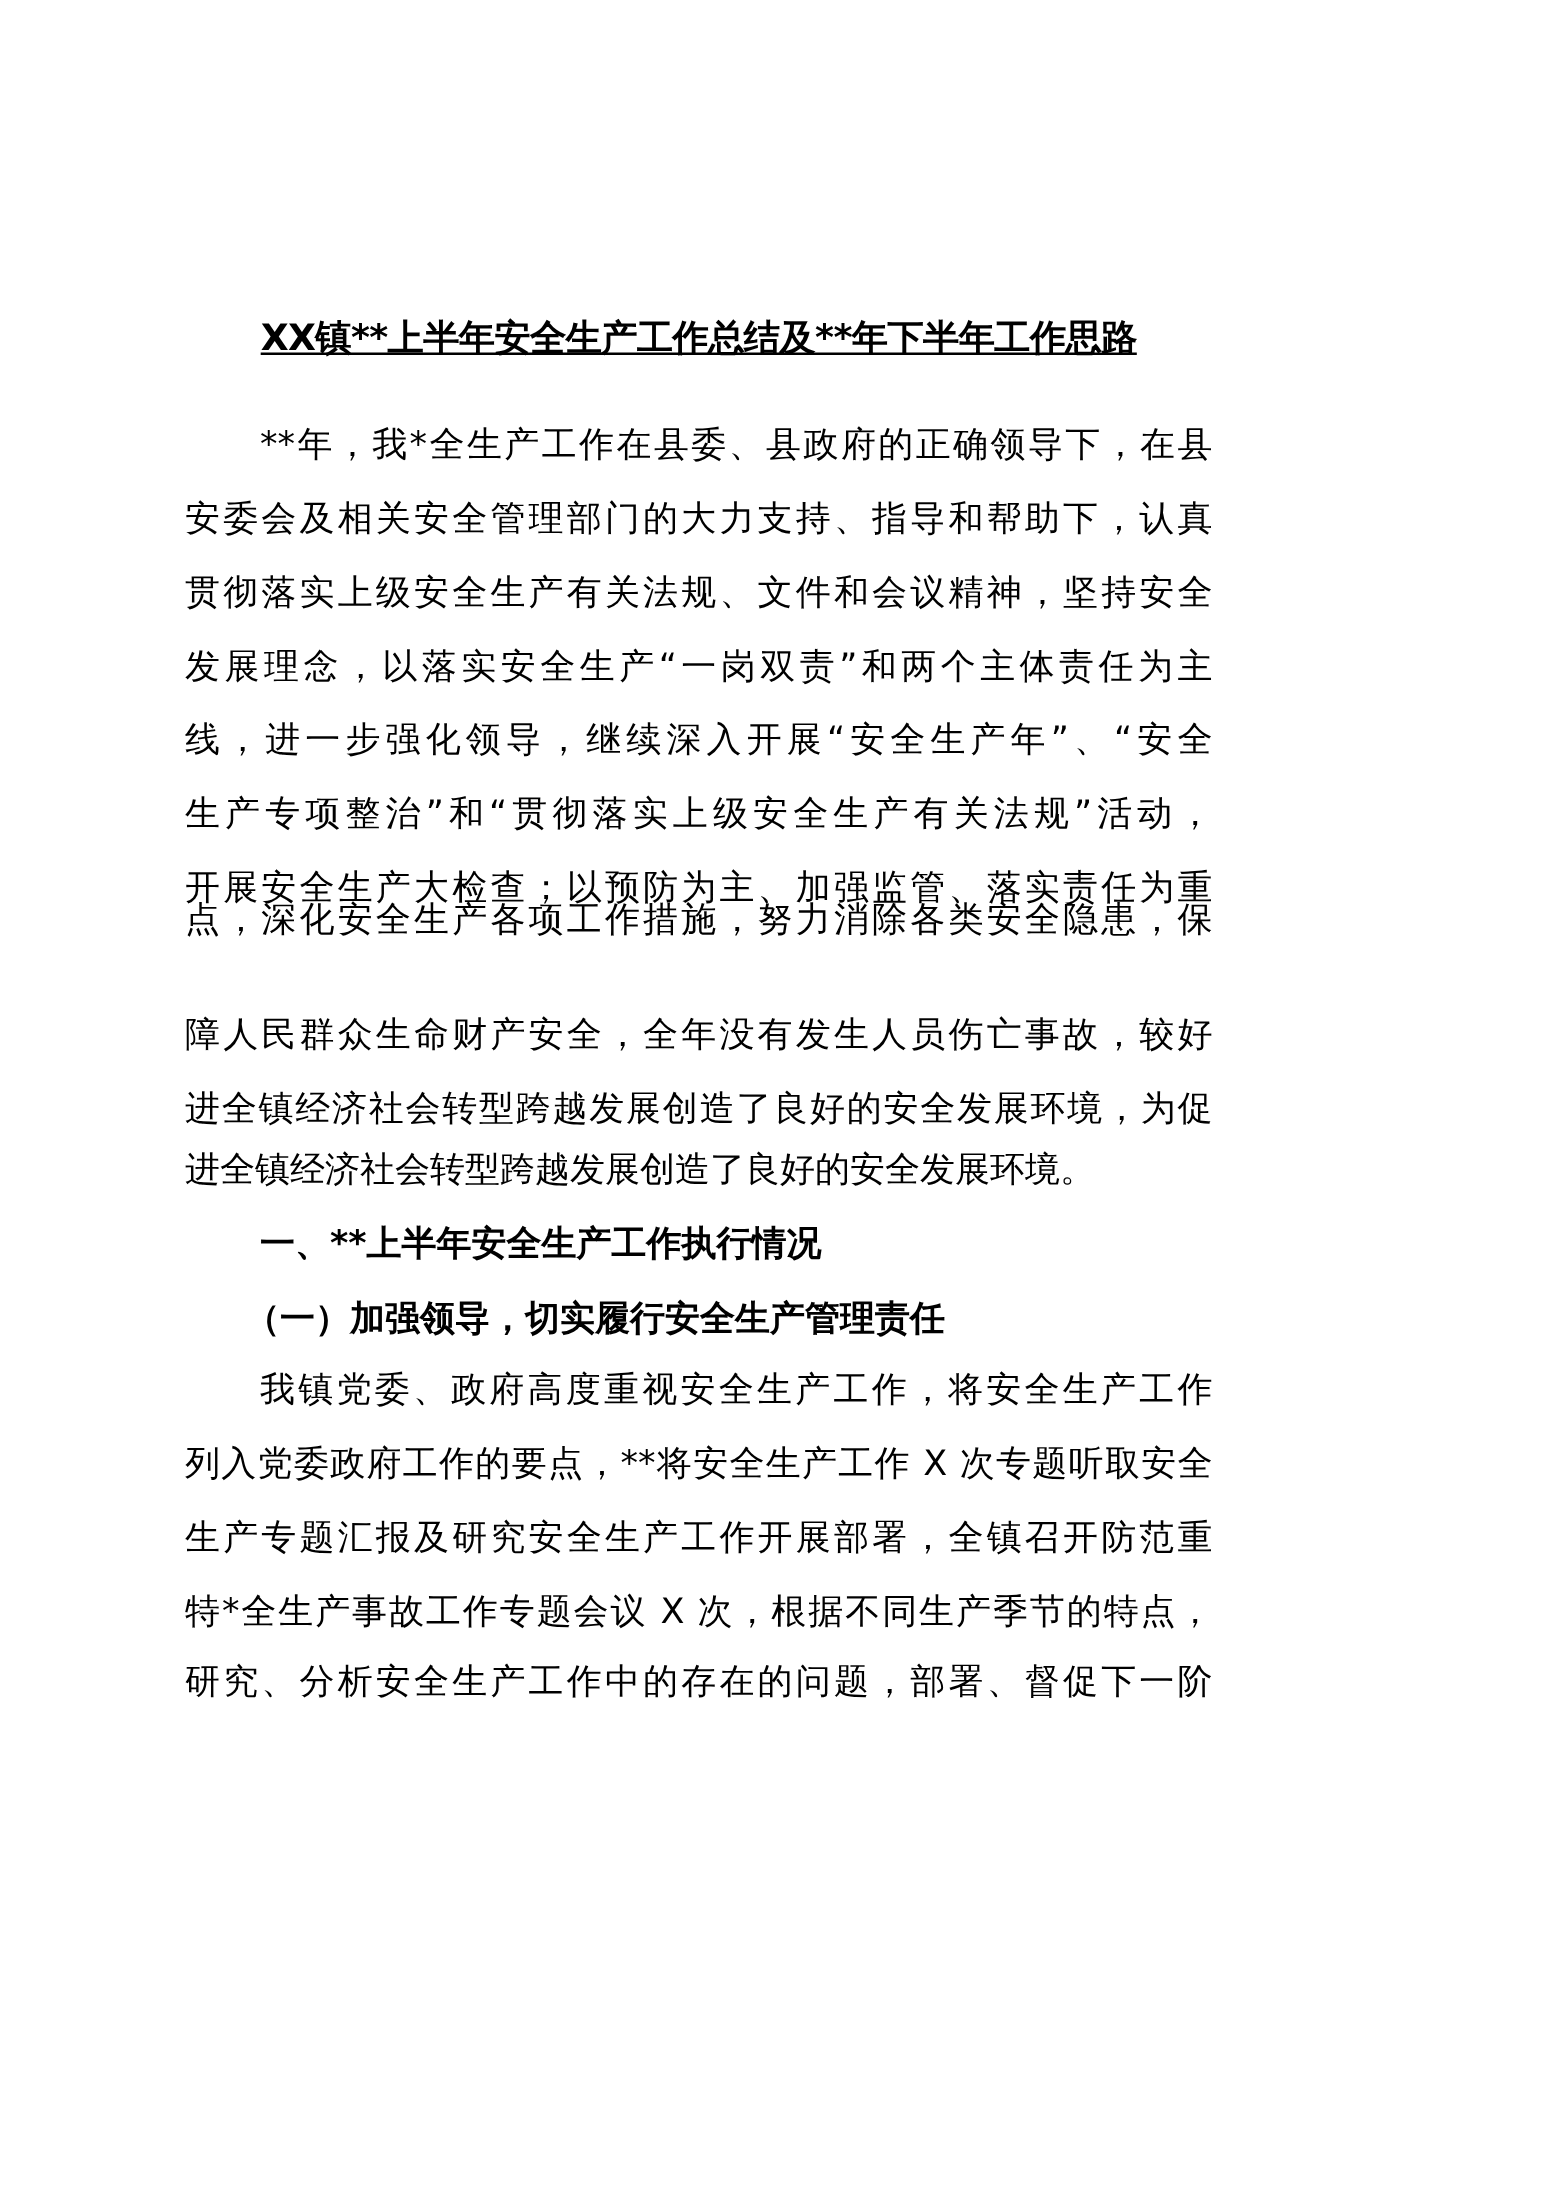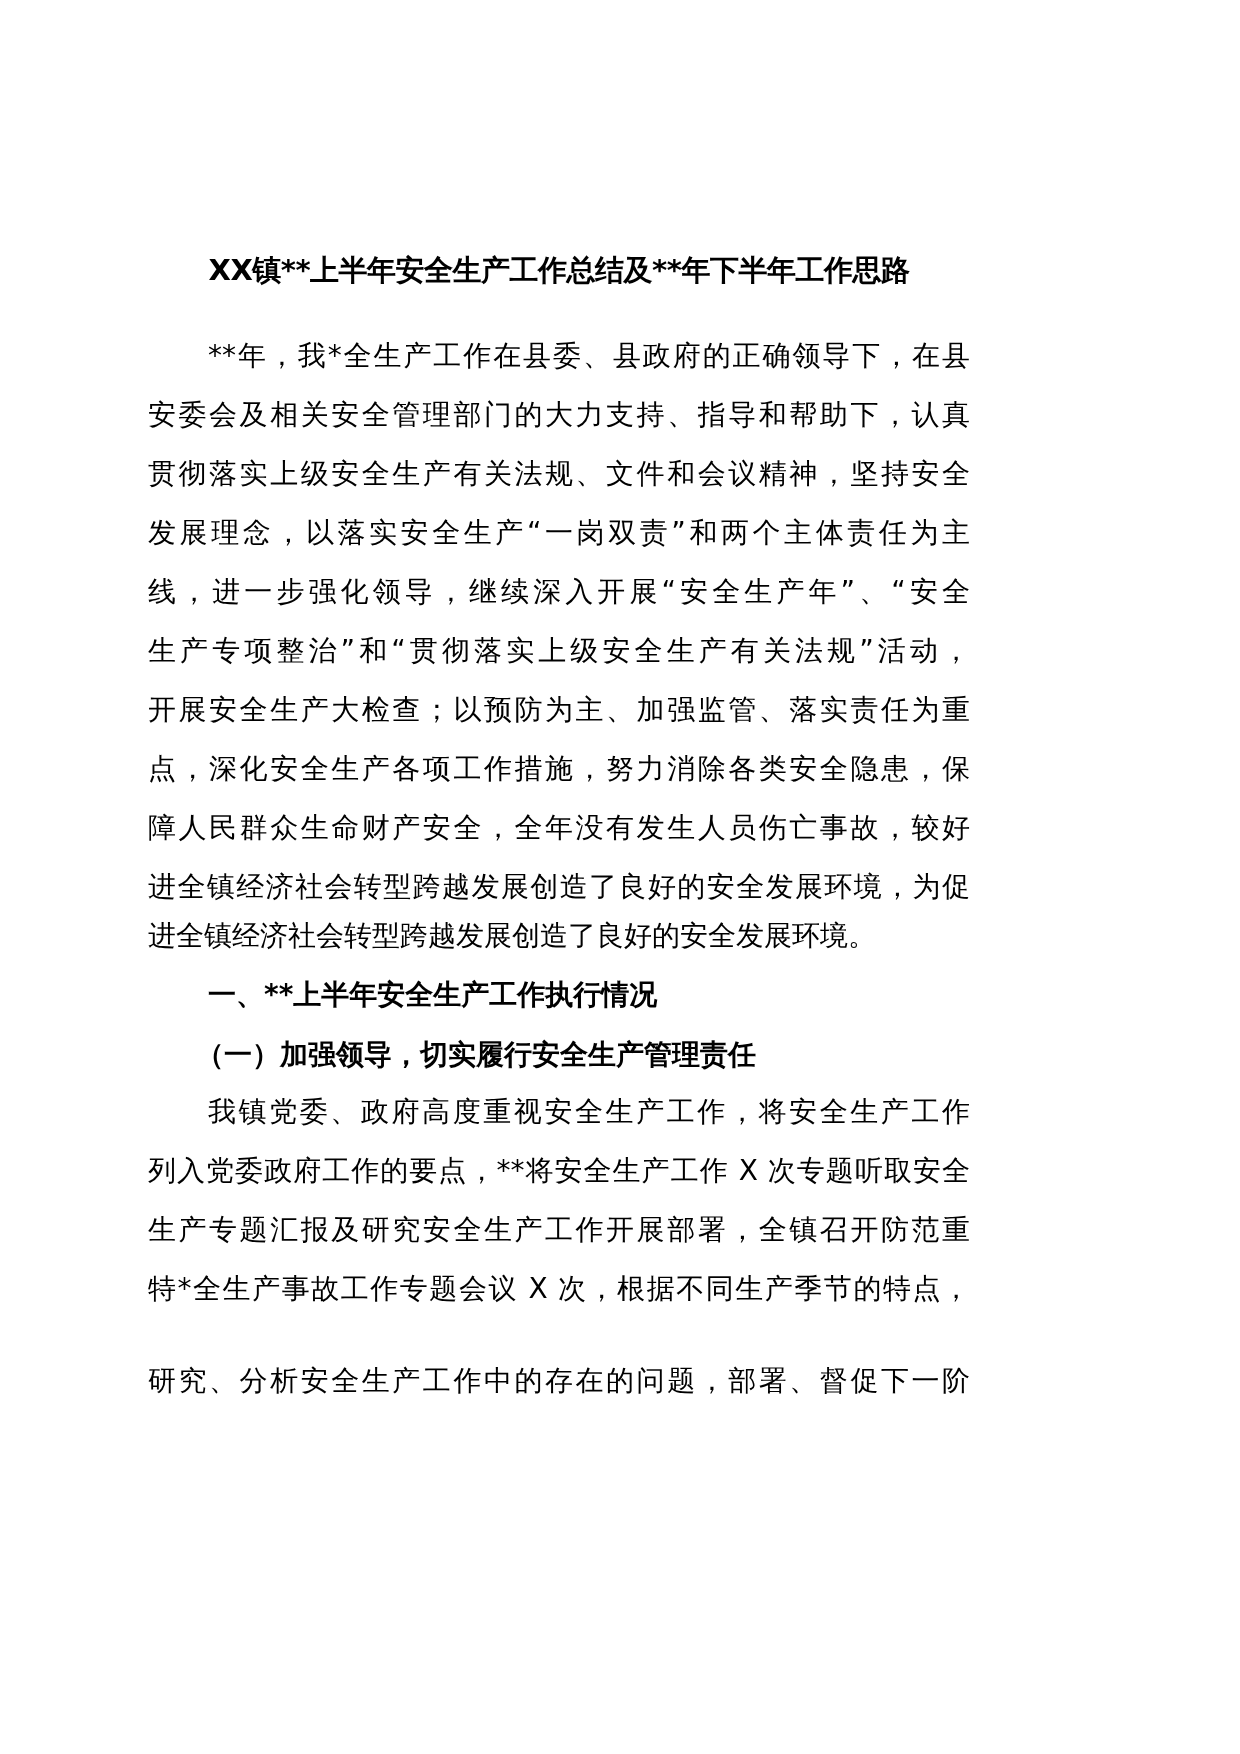--- a/index.html
+++ b/index.html
@@ -27,20 +27,21 @@
       position: absolute;
       left: 148px;
       width: 822px;
       top: 250px;
       text-align: center;
       font-weight: bold;
       font-size: 29px;
       line-height: 40px;
       letter-spacing: -0.5px;
       white-space: nowrap;
+      text-decoration: underline;
     }
     .line {
       position: absolute;
       left: 148px;
       width: 822px;
       font-size: 28px;
       line-height: 40px;
       white-space: nowrap;
       text-align: justify;
       text-align-last: justify;
@@ -71,31 +72,31 @@
   <div class="title">XX镇**上半年安全生产工作总结及**年下半年工作思路</div>
 
   <div>
     <div class="line indent" style="top:336px;">**年，我*全生产工作在县委、县政府的正确领导下，在县</div>
     <div class="line" style="top:395px;">安委会及相关安全管理部门的大力支持、指导和帮助下，认真</div>
     <div class="line" style="top:454px;">贯彻落实上级安全生产有关法规、文件和会议精神，坚持安全</div>
     <div class="line" style="top:513px;">发展理念，以落实安全生产“一岗双责”和两个主体责任为主</div>
     <div class="line" style="top:572px;">线，进一步强化领导，继续深入开展“安全生产年”、“安全</div>
     <div class="line" style="top:631px;">生产专项整治”和“贯彻落实上级安全生产有关法规”活动，</div>
     <div class="line" style="top:690px;">开展安全生产大检查；以预防为主、加强监管、落实责任为重</div>
-    <div class="line" style="top:749px;">点，深化安全生产各项工作措施，努力消除各类安全隐患，保</div>
+    <div class="line" style="top:716px;">点，深化安全生产各项工作措施，努力消除各类安全隐患，保</div>
     <div class="line" style="top:808px;">障人民群众生命财产安全，全年没有发生人员伤亡事故，较好</div>
     <div class="line" style="top:867px;">进全镇经济社会转型跨越发展创造了良好的安全发展环境，为促</div>
     <div class="line last" style="top:916px;">进全镇经济社会转型跨越发展创造了良好的安全发展环境。</div>
   </div>
 
   <div class="heading h2">（一）加强领导，切实履行安全生产管理责任</div>
 
   <div class="heading h1">一、**上半年安全生产工作执行情况</div>
 
   <div>
     <div class="line indent" style="top:1092px;">我镇党委、政府高度重视安全生产工作，将安全生产工作</div>
     <div class="line" style="top:1151px;">列入党委政府工作的要点，**将安全生产工作 X 次专题听取安全</div>
     <div class="line" style="top:1210px;">生产专题汇报及研究安全生产工作开展部署，全镇召开防范重</div>
     <div class="line" style="top:1269px;">特*全生产事故工作专题会议 X 次，根据不同生产季节的特点，</div>
-    <div class="line" style="top:1325px;margin-top:36px;">研究、分析安全生产工作中的存在的问题，部署、督促下一阶</div>
+    <div class="line" style="top:1325px;">研究、分析安全生产工作中的存在的问题，部署、督促下一阶</div>
   </div>
 
 </div>
 
 </body></html>

